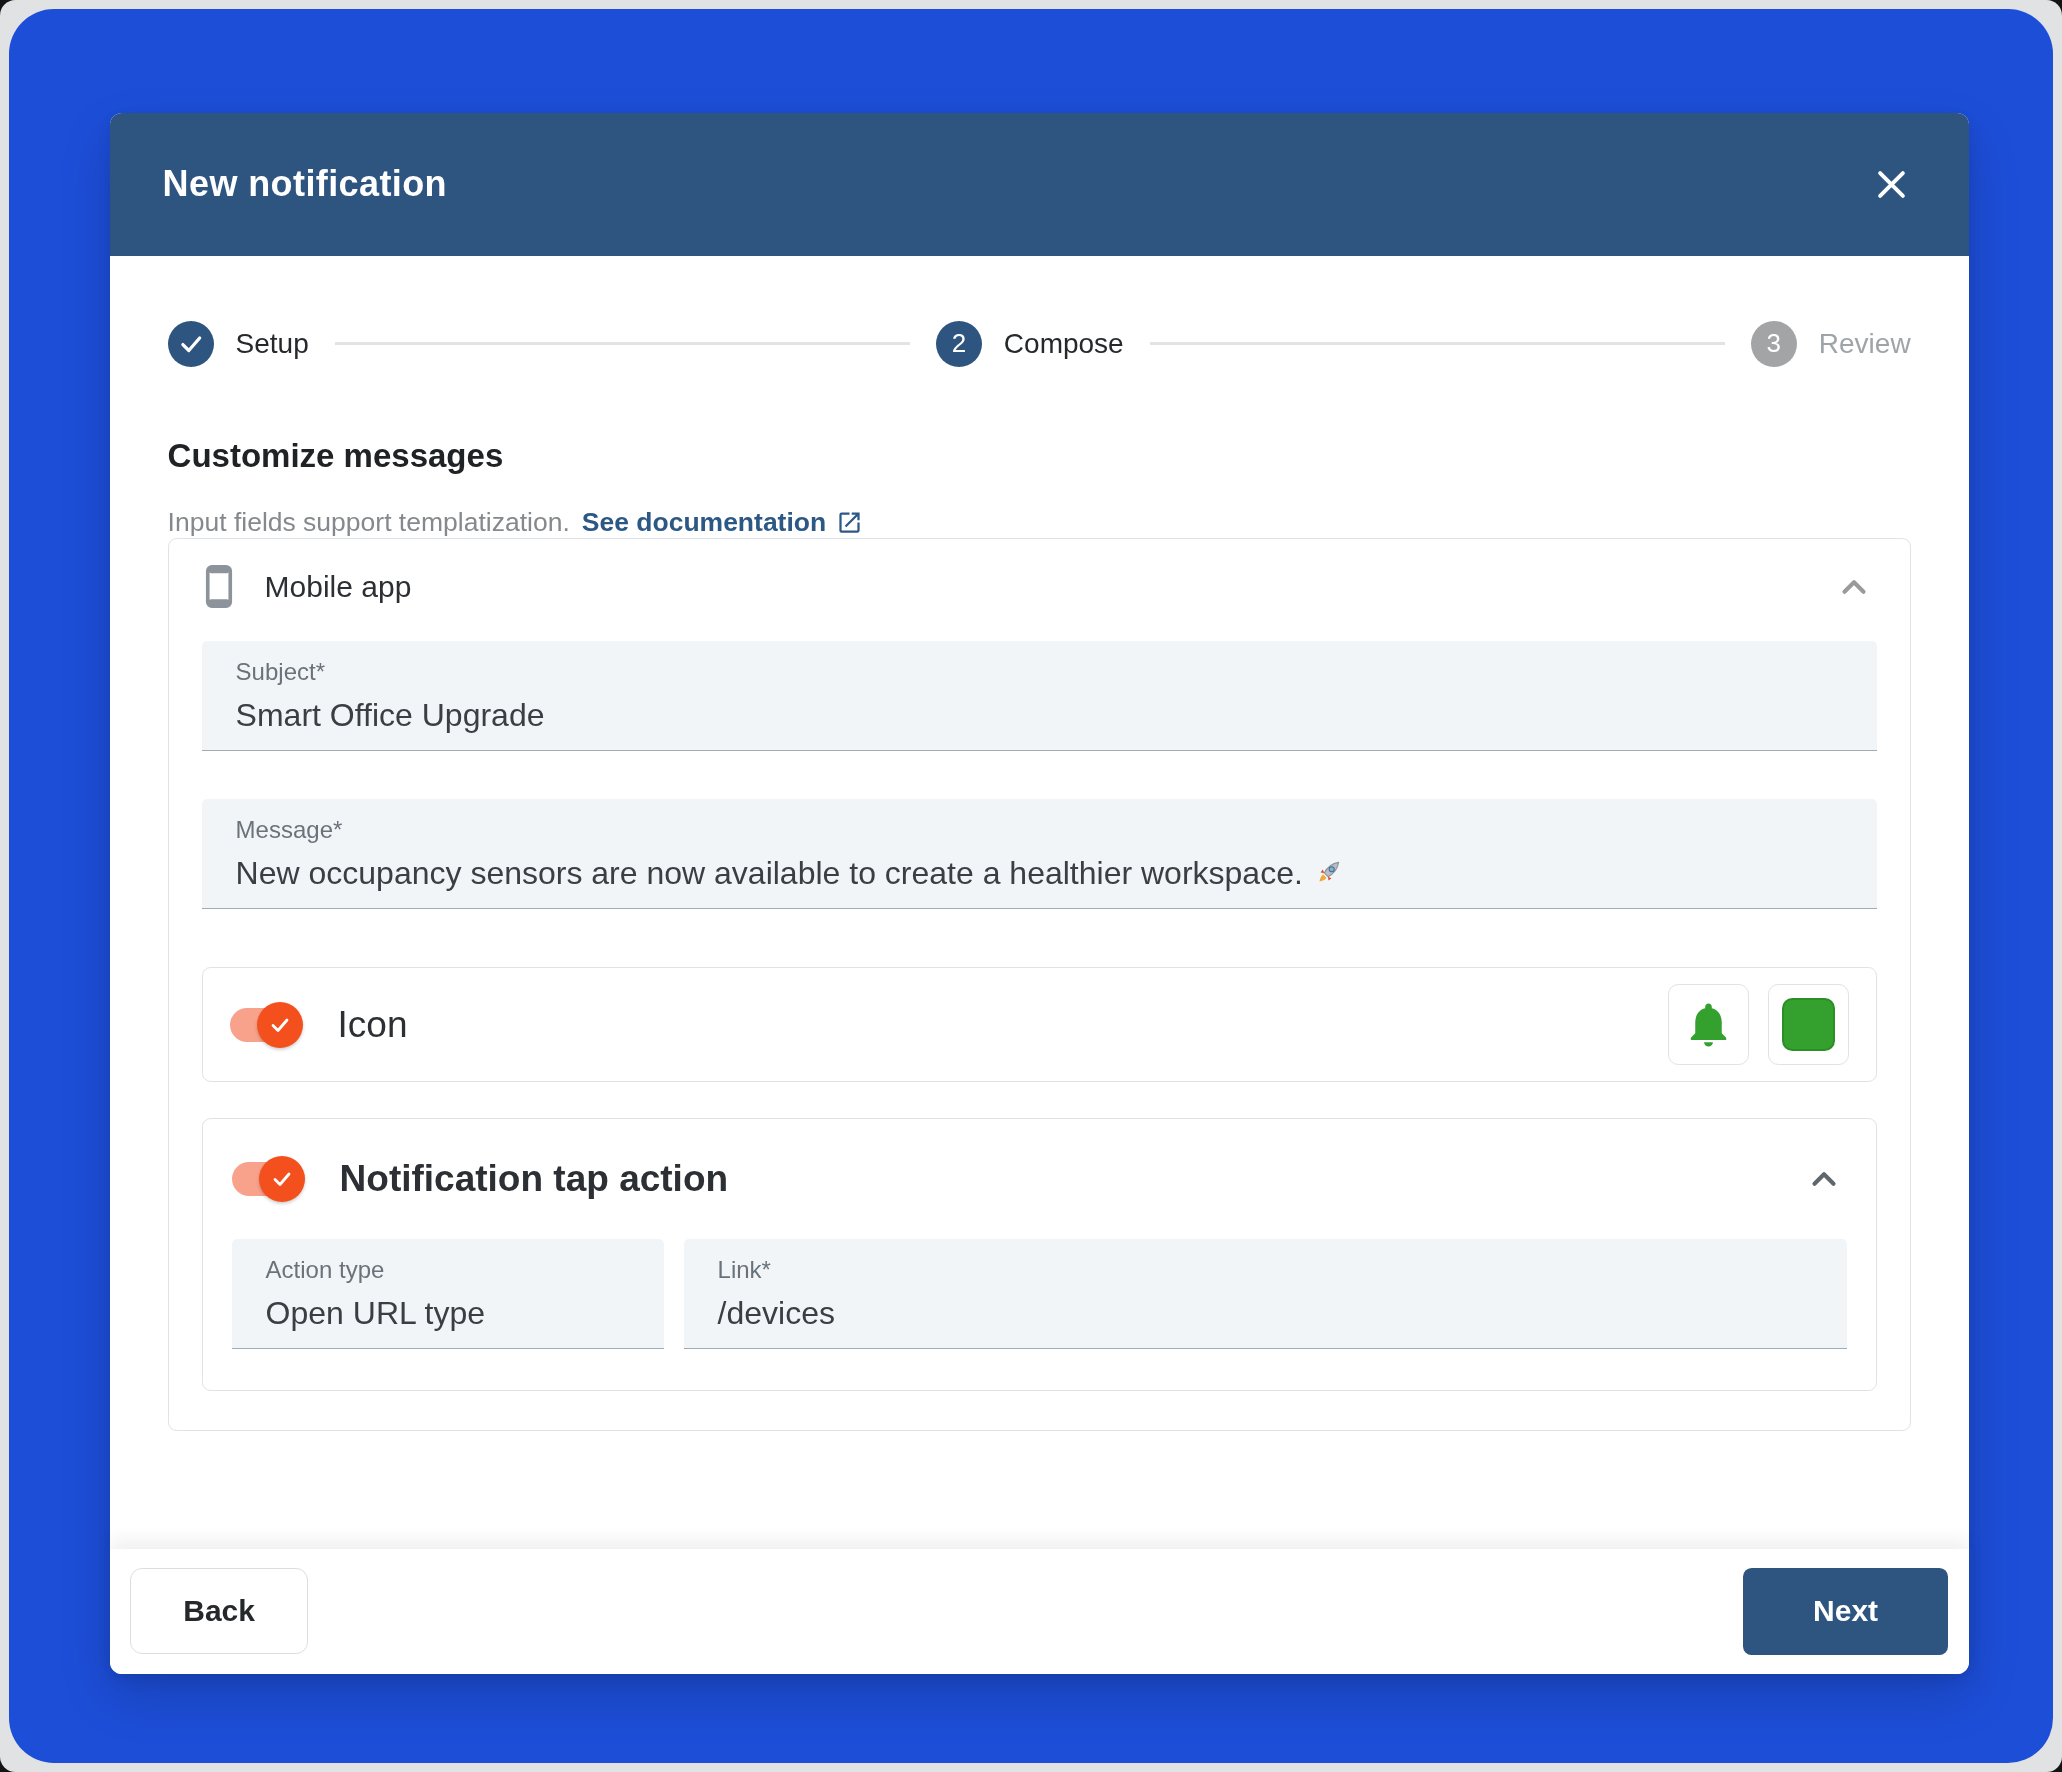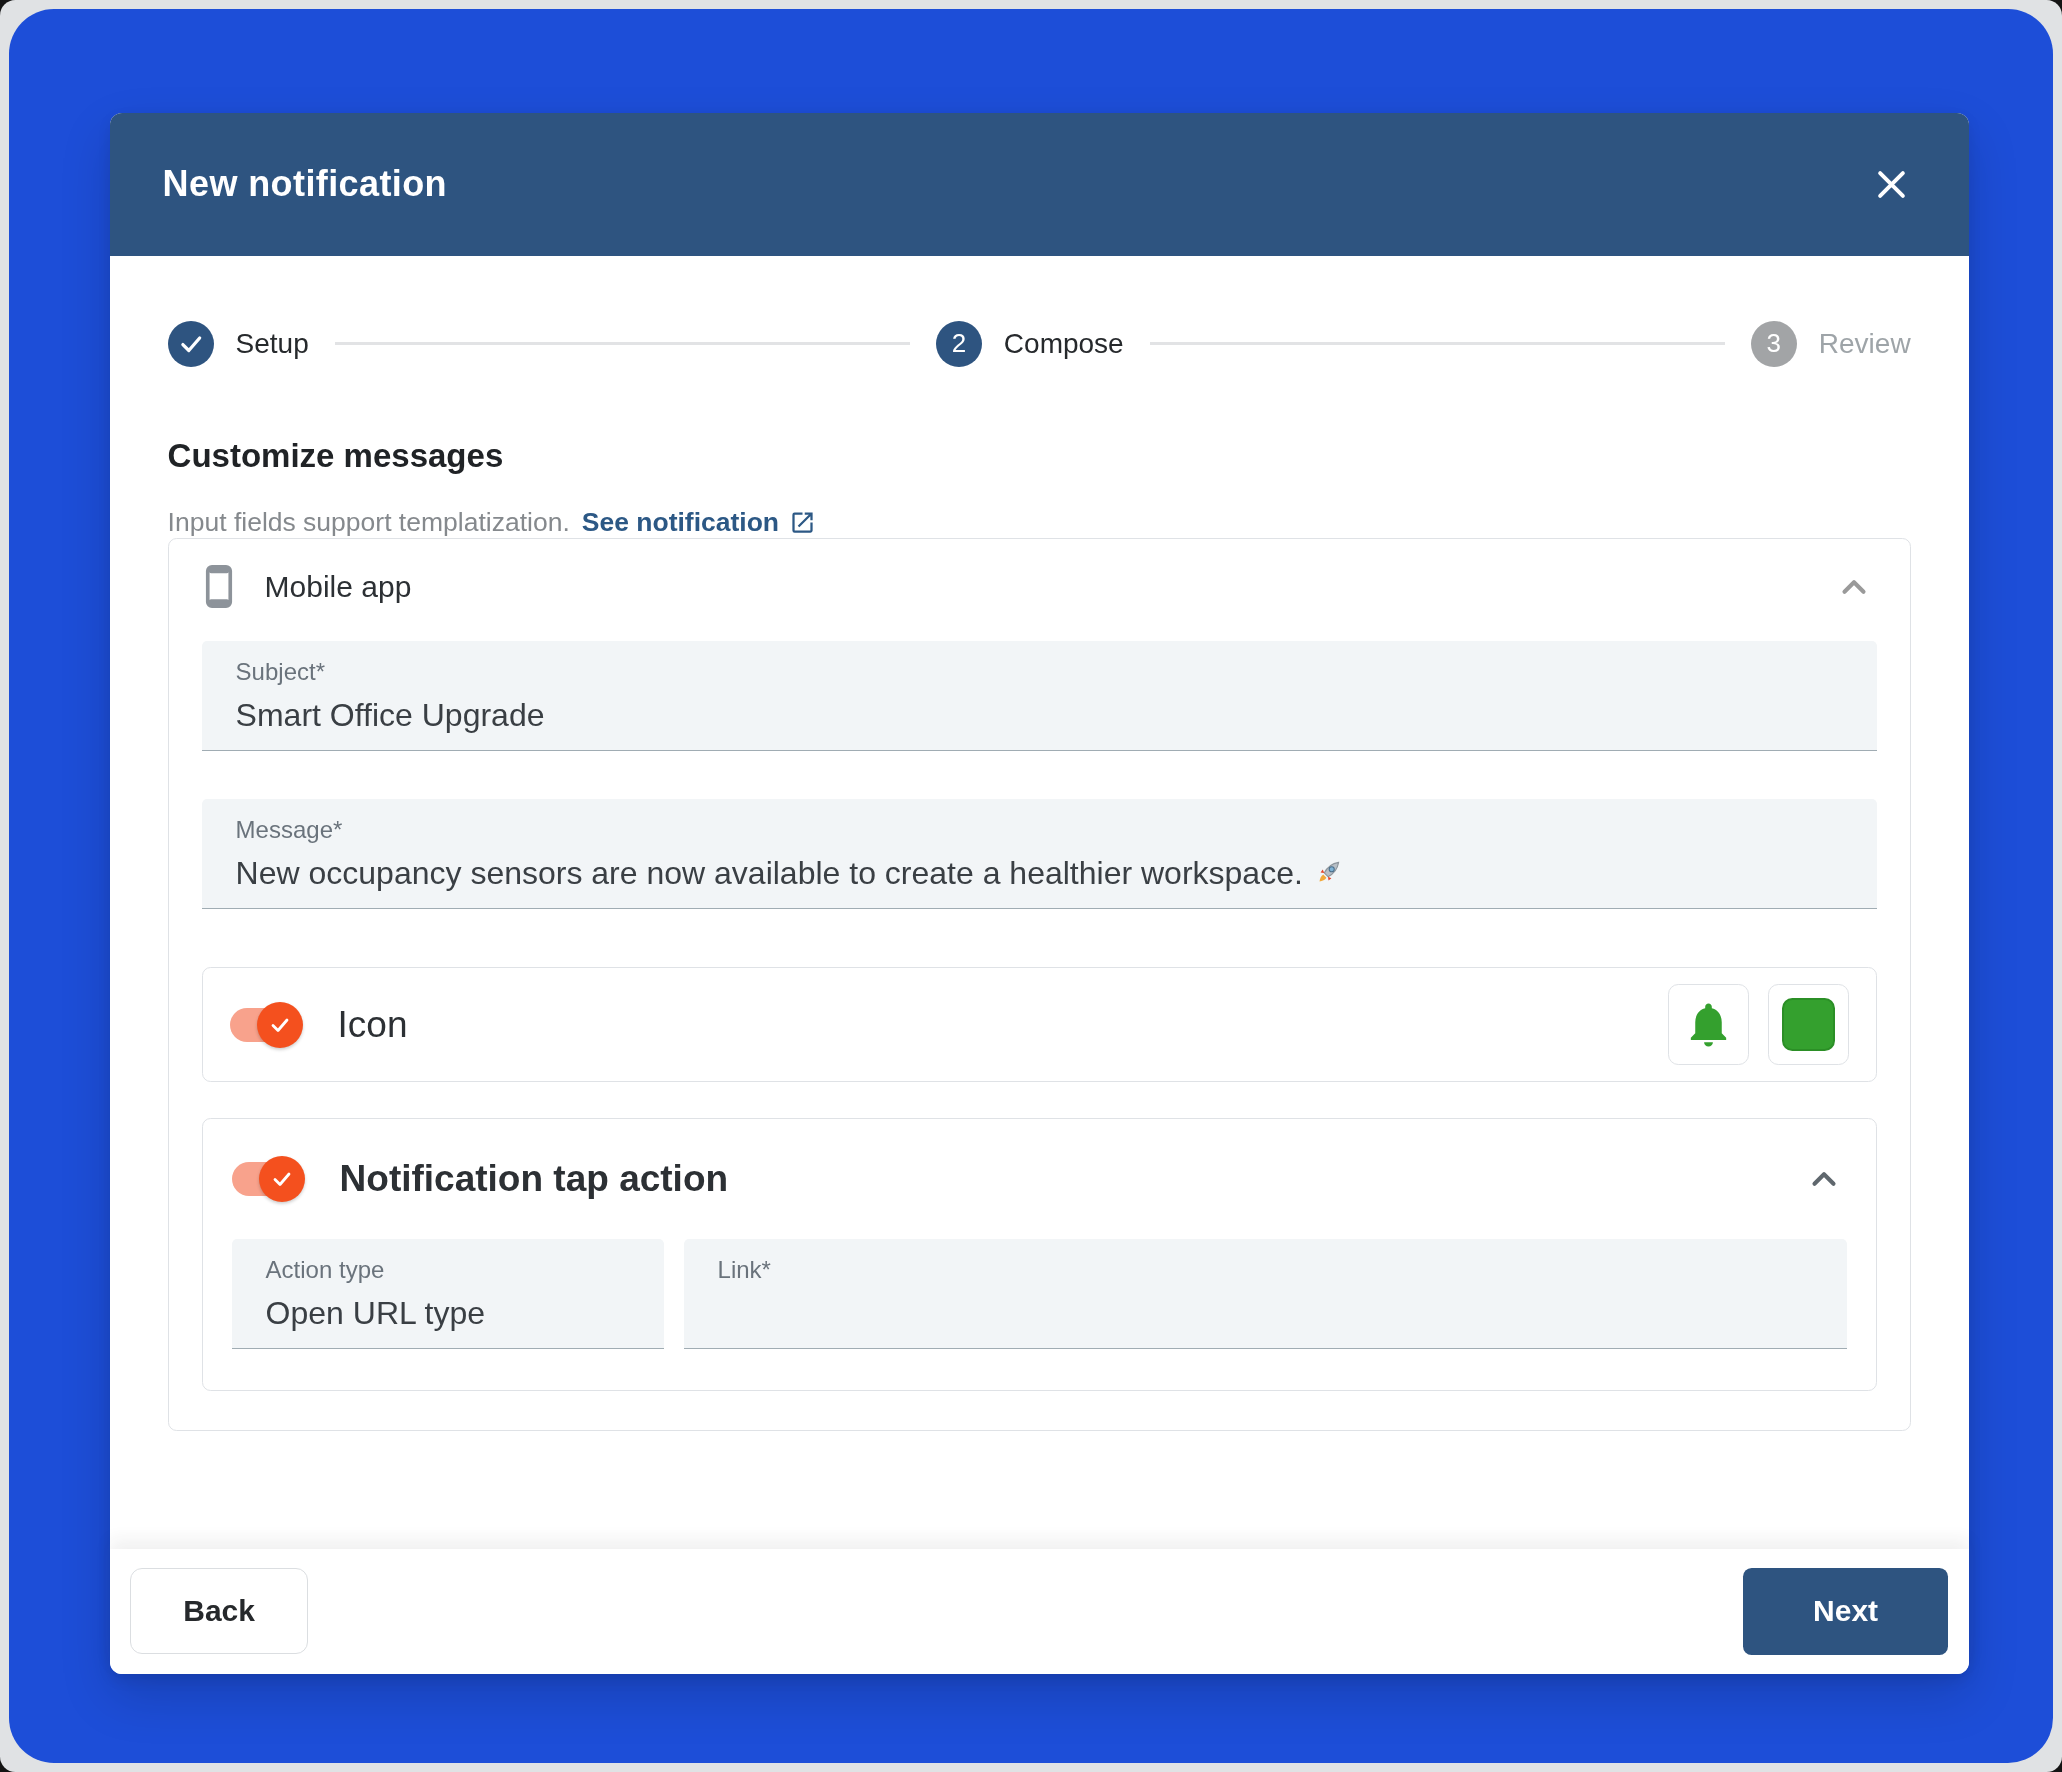--- a/index.html
+++ b/index.html
@@ -121,21 +121,21 @@
             <div class="step-circle upcoming">3</div>
             <div class="step-label upcoming">Review</div>
           </div>
         </div>
 
         <div class="section-head">
           <div class="section-title">Customize messages</div>
           <div class="section-sub">
             <span>Input fields support templatization.</span>
             <a class="doc-link">
-              <span>See notification</span>
+              <span>See documentation</span>
               <svg width="27" height="27" viewBox="0 0 24 24">
                 <path d="M19 19H5V5h7V3H5a2 2 0 0 0-2 2v14a2 2 0 0 0 2 2h14c1.1 0 2-.9 2-2v-7h-2v7zM14 3v2h3.59l-9.83 9.83 1.41 1.41L19 6.41V10h2V3h-7z" fill="#2c5885"></path>
               </svg>
             </a>
           </div>
         </div>
 
         <div class="card">
 
           <div class="card-head">
@@ -211,20 +211,21 @@
               </button>
             </div>
             <div class="tap-fields">
               <div class="tfield select-field">
                 <div class="flabel">Action type</div>
                 <div class="fvalue">Open URL type</div>
                 <div class="caret"></div>
               </div>
               <div class="tfield link-field">
                 <div class="flabel">Link*</div>
+                <div class="fvalue">/devices</div>
               </div>
             </div>
           </div>
 
         </div>
       </div>
 
       <div class="modal-footer">
         <button class="btn-back">Back</button>
         <button class="btn-next">Next</button>

